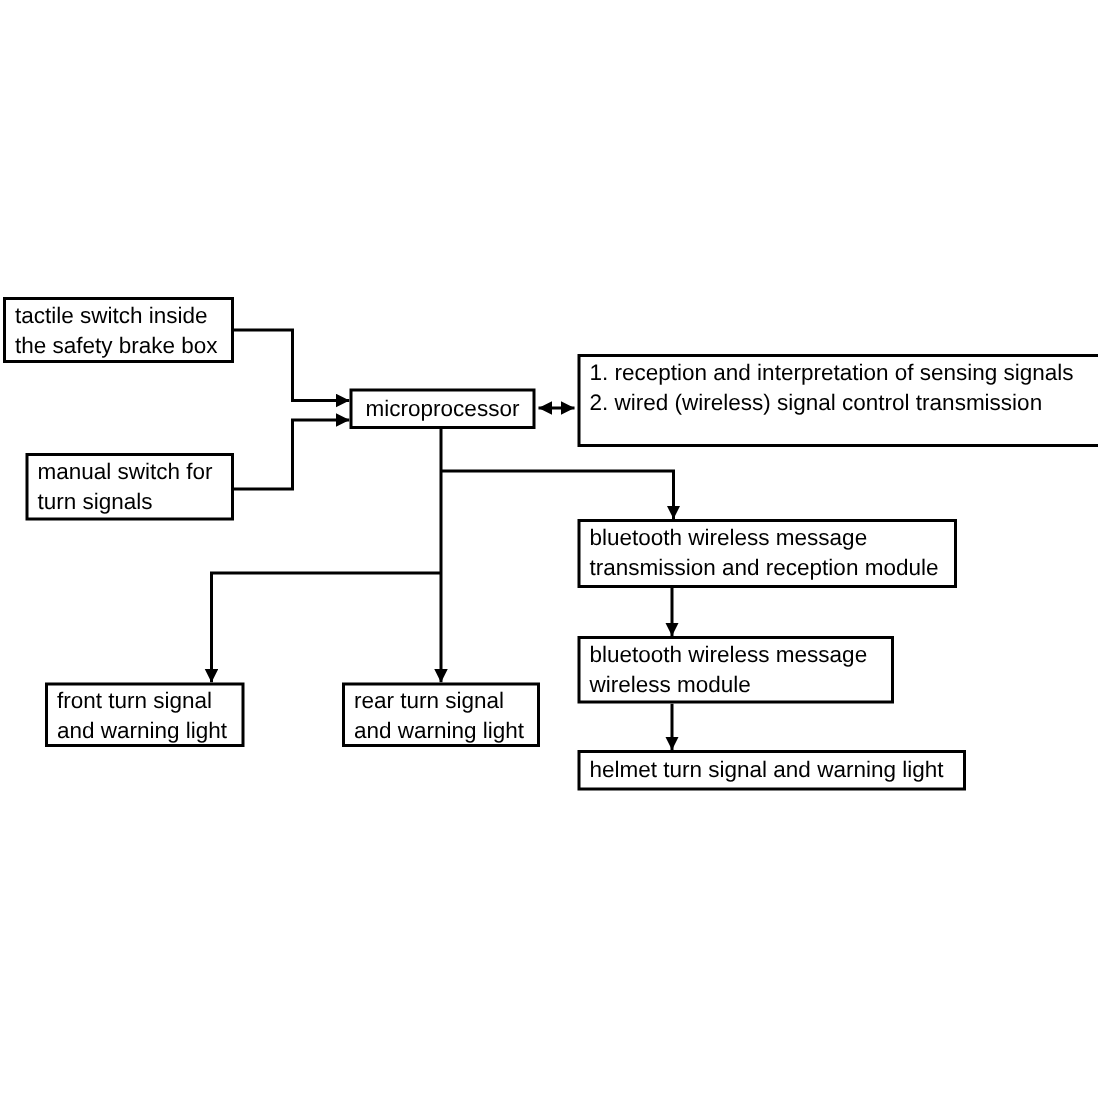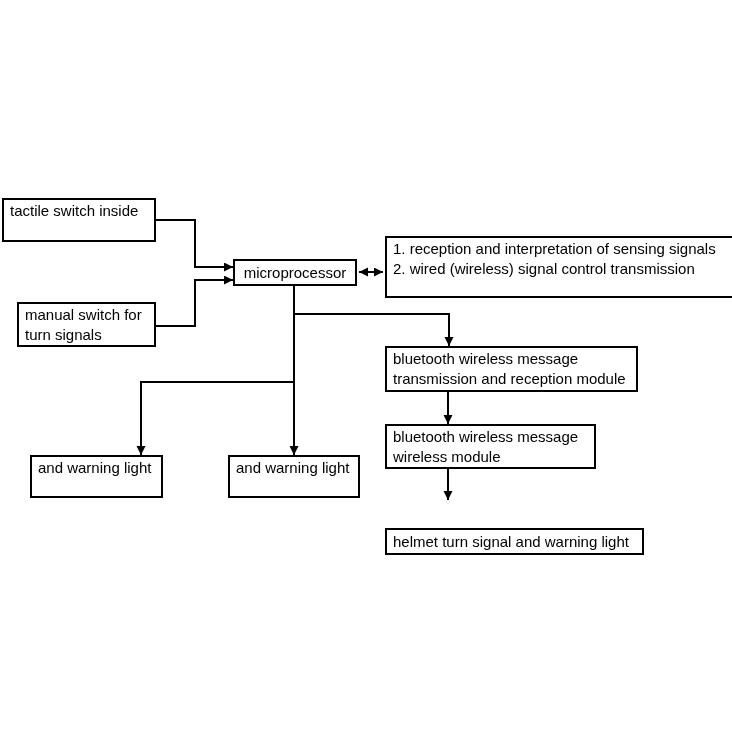--- a/index.html
+++ b/index.html
@@ -41,21 +41,21 @@
   }
   .ln { white-space: nowrap; }
 
   
   #box-tactile   { left: 2px;   top: 198px; width: 154px; height: 44px; }
   #box-manual    { left: 17px;  top: 302px; width: 139px; height: 45px; }
   #box-micro     { left: 233px; top: 259px; width: 124px; height: 27px; }
   #box-functions { left: 385px; top: 236px; width: 406px; height: 62px; }
   #box-bttrans   { left: 385px; top: 346px; width: 253px; height: 46px; }
   #box-btrecv    { left: 385px; top: 424px; width: 211px; height: 45px; }
-  #box-helmet    { left: 385px; top: 500px; width: 259px; height: 27px; display:flex; align-items:center;margin-top:28px; }
+  #box-helmet    { left: 385px; top: 500px; width: 259px; height: 27px; display:flex; align-items:center; }
   #box-front     { left: 30px;  top: 455px; width: 133px; height: 43px; }
   #box-rear      { left: 228px; top: 455px; width: 132px; height: 43px; }
 </style>
 </head>
 <body>
 
 <div class="canvas">
 
   <svg class="wires" viewBox="0 0 732 732">
     <defs>
@@ -76,20 +76,21 @@
 
     <path d="M294 382 H141 V455" fill="none" stroke="#000000" stroke-width="2" marker-end="url(#arrow)"></path>
 
     <path d="M448 392 V424" fill="none" stroke="#000000" stroke-width="2" marker-end="url(#arrow)"></path>
 
     <path d="M448 469 V500" fill="none" stroke="#000000" stroke-width="2" marker-end="url(#arrow)"></path>
   </svg>
 
   <div class="box" id="box-tactile">
     <div class="ln">tactile switch inside</div>
+    <div class="ln">the safety brake box</div>
   </div>
 
   <div class="box center" id="box-micro">
     <span class="ln">microprocessor</span>
   </div>
 
   <div class="box" id="box-manual">
     <div class="ln">manual switch for</div>
     <div class="ln">turn signals</div>
   </div>
@@ -107,20 +108,22 @@
   <div class="box" id="box-btrecv">
     <div class="ln">bluetooth wireless message</div>
     <div class="ln">wireless module</div>
   </div>
 
   <div class="box" id="box-helmet">
     <span class="ln">helmet turn signal and warning light</span>
   </div>
 
   <div class="box" id="box-front">
+    <div class="ln">front turn signal</div>
     <div class="ln">and warning light</div>
   </div>
 
   <div class="box" id="box-rear">
+    <div class="ln">rear turn signal</div>
     <div class="ln">and warning light</div>
   </div>
 
 </div>
 
 </body></html>

